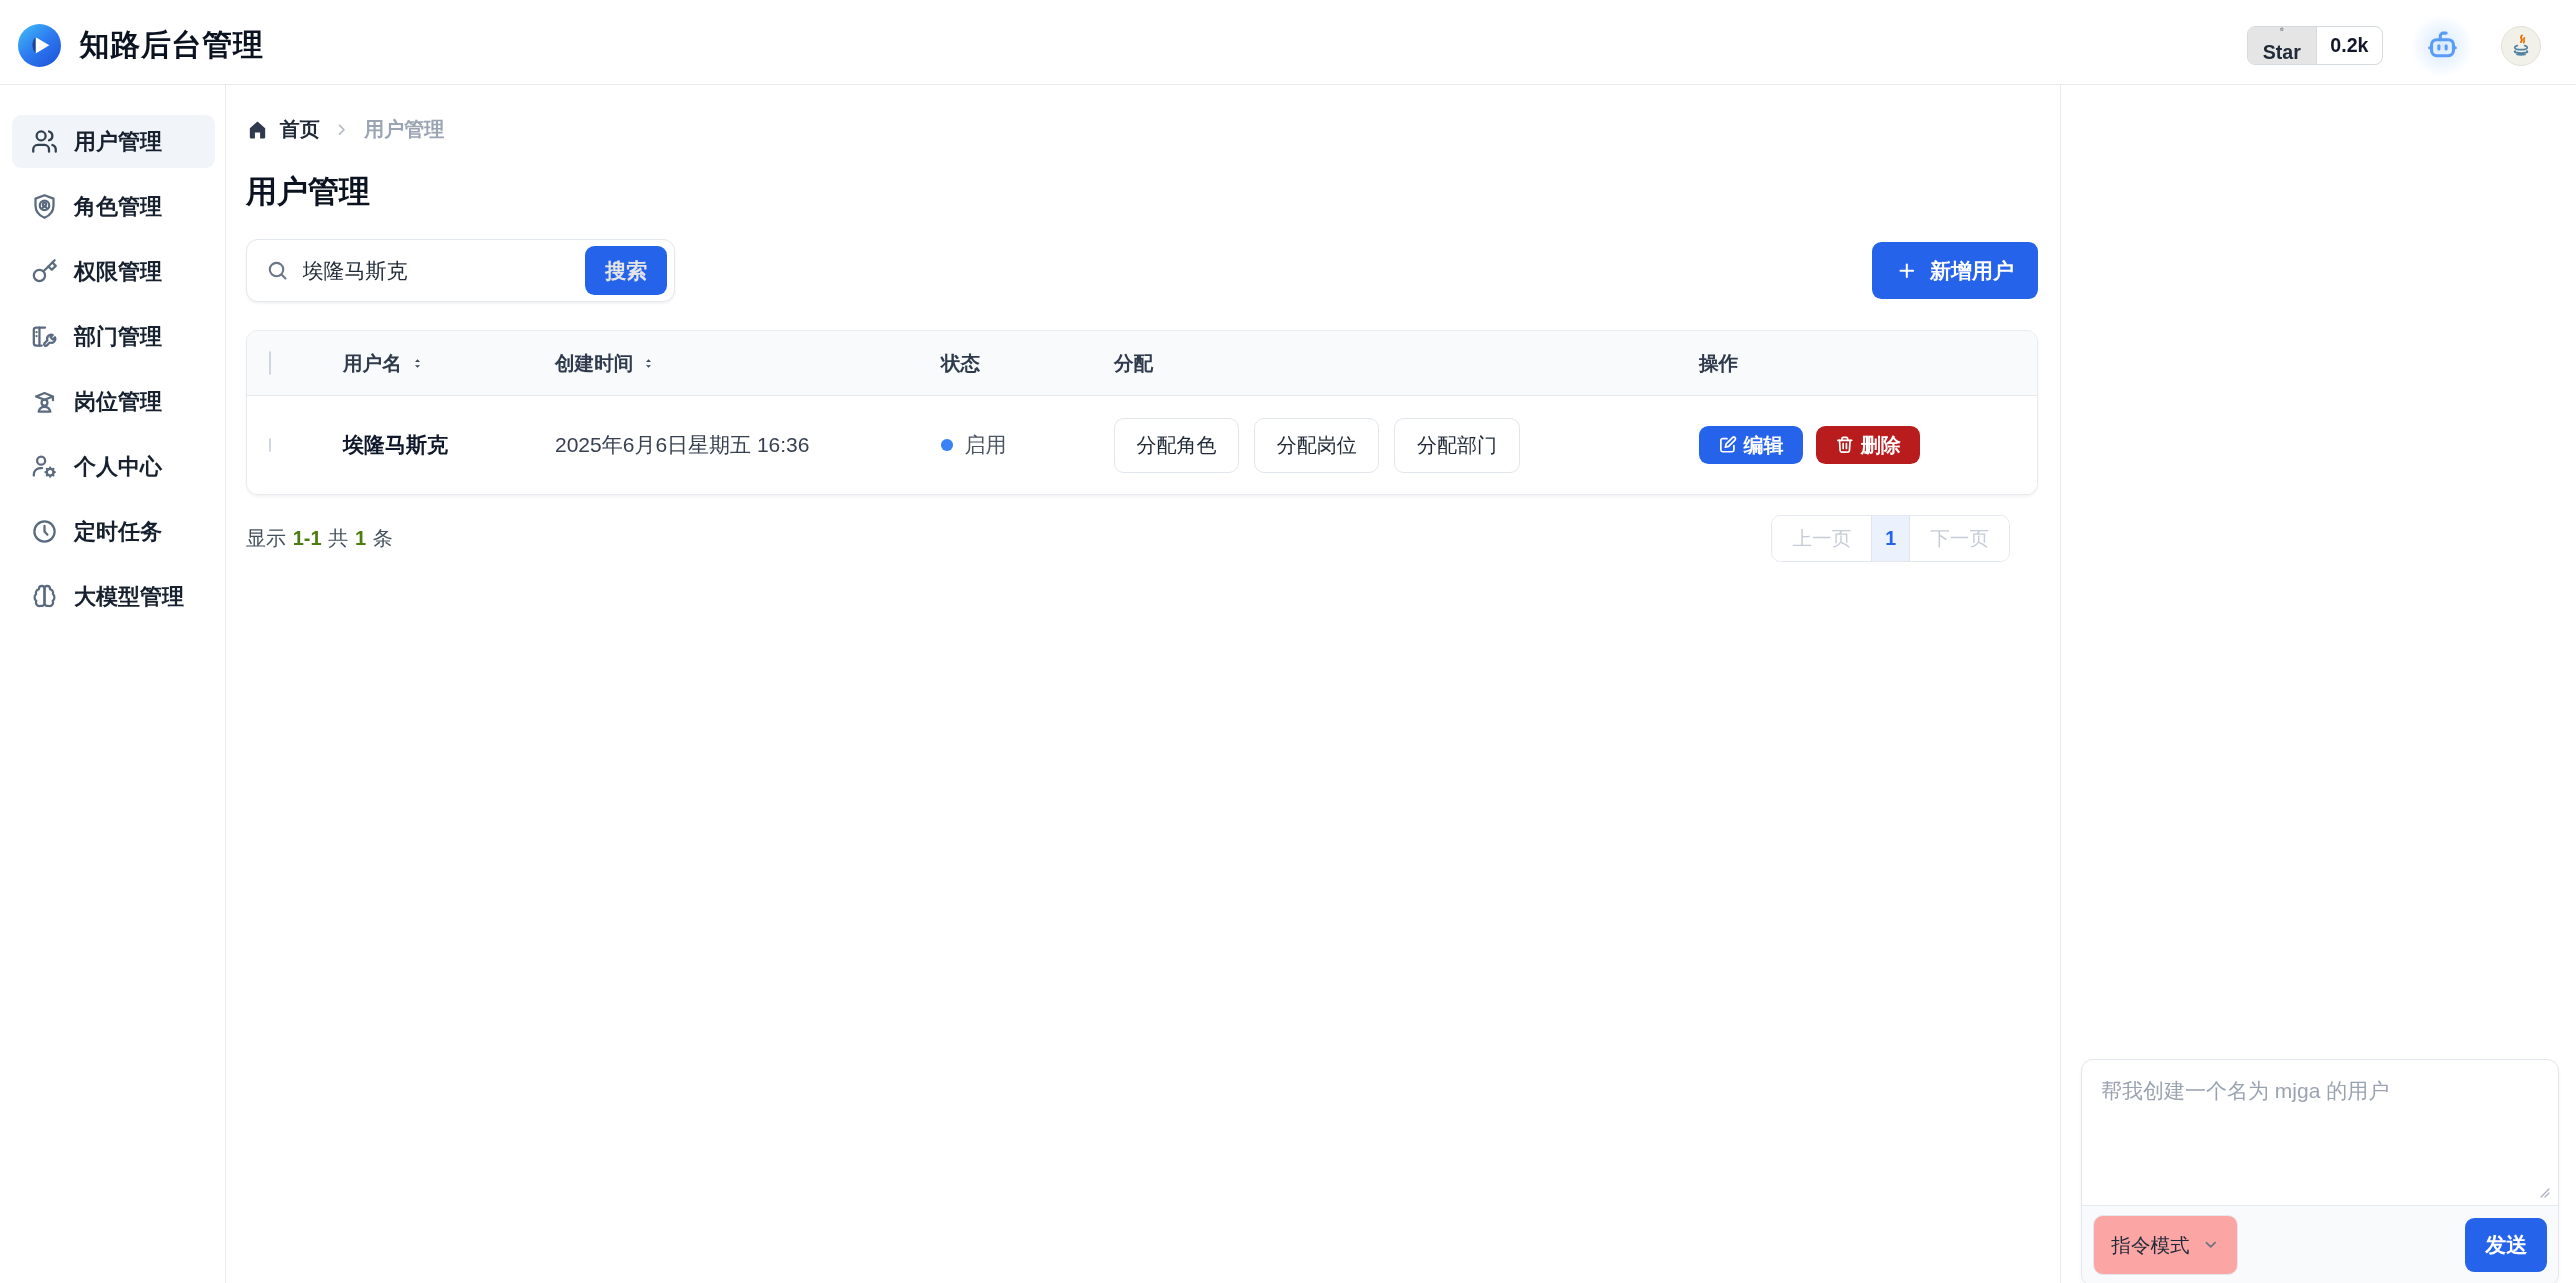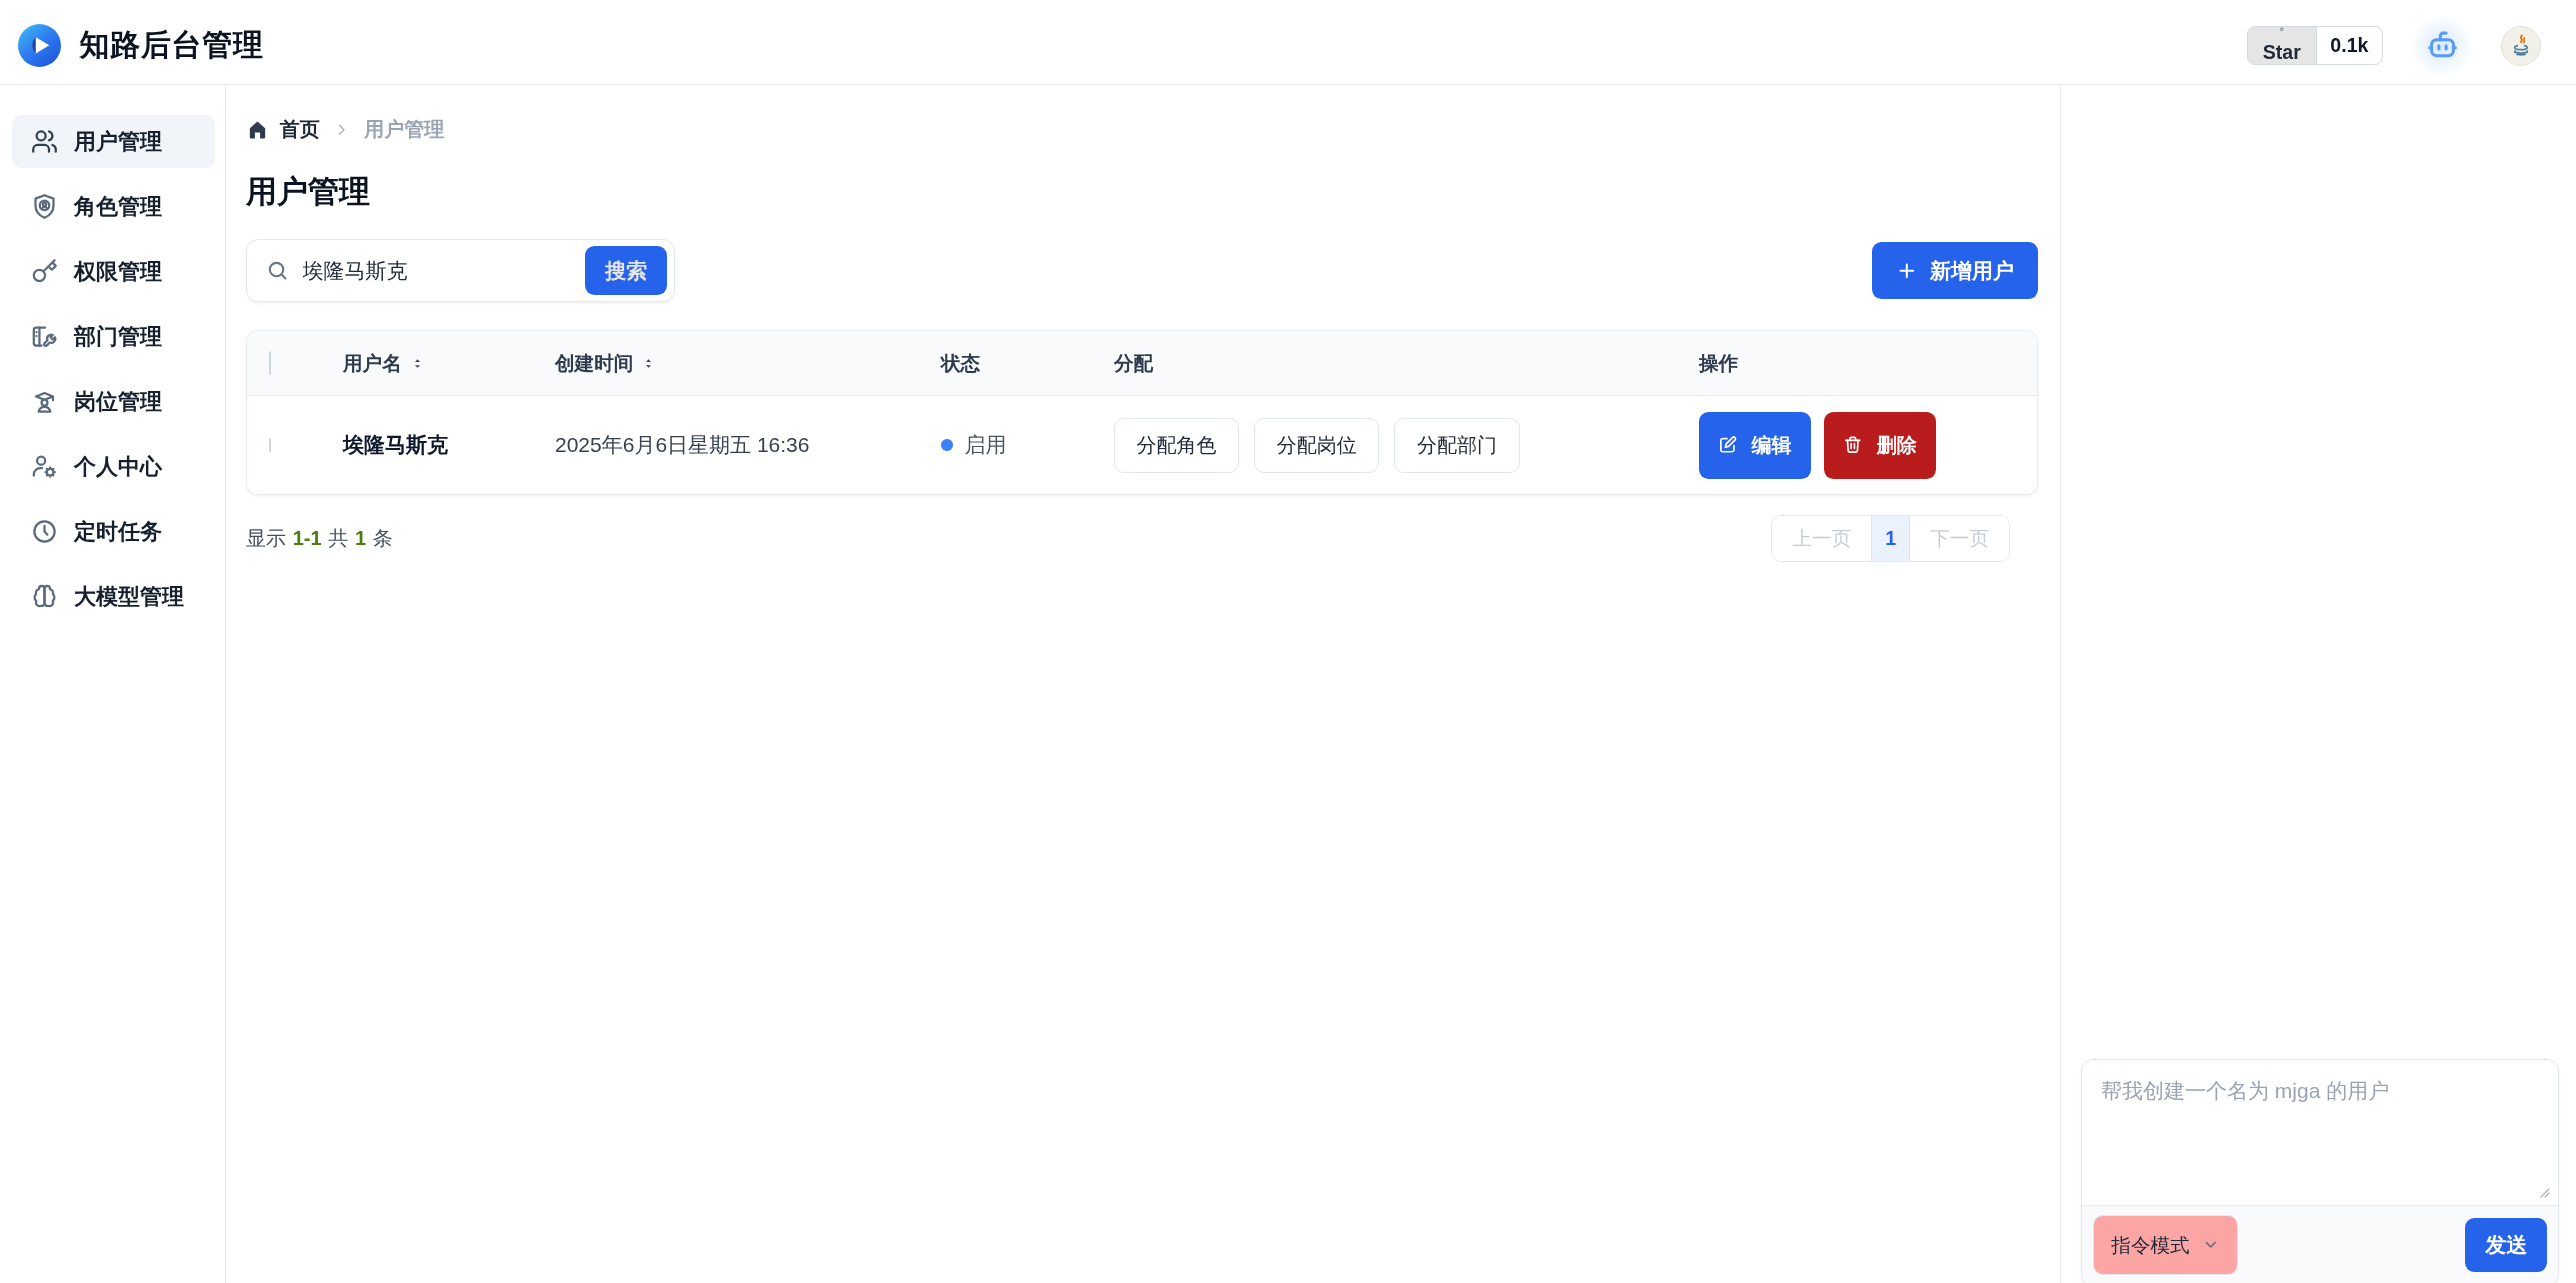--- a/index.html
+++ b/index.html
@@ -70,22 +70,22 @@
   .th-sort { display:flex; align-items:center; gap:8px; }
   .sort-ico { color:#3b4656; }
   .cell-user { font-weight:700; color:#0f172a; font-size:21px; }
   .cell-date { color:#374151; font-size:21px; font-weight:500; }
   .cell-status { display:flex; align-items:center; gap:12px; color:#4b5563; font-size:21px; }
   .dot { width:11.5px; height:11.5px; border-radius:50%; background:#3b82f6; }
   .cell-assign { display:flex; gap:15px; }
   .assign-btn { height:55px; padding:0 21.6px; border:1.3px solid #e1e6ec; border-radius:10px;
                 background:#fff; font-size:20px; color:#1f2937; font-weight:500; }
   .cell-actions { display:flex; gap:13.5px; }
-  .action-btn { height:67px; padding:0 19px; border:none; border-radius:9.4px; color:#fff;
-                font-size:20px; font-weight:600; display:flex; align-items:center; gap:14px; }
+  .action-btn { height:38px; padding:0 19px; border:none; border-radius:9.4px; color:#fff;
+                font-size:20px; font-weight:600; display:flex; align-items:center; gap:6px; }
   .edit-btn { background:#2563eb; }
   .del-btn { background:#b91c1c; }
 
   
   .table-footer { margin-top:20px; display:flex; align-items:center; justify-content:space-between;
                   padding-right:28px; }
   .summary { font-size:20px; color:#44505e; display:flex; gap:6.7px; align-items:baseline; }
   .summary b { color:#4d7c0f; font-weight:700; }
   .pager { display:flex; align-items:stretch; height:47px; border:1.3px solid #e3e8ee;
            border-radius:9.4px; overflow:hidden; font-size:19.6px; background:#fff; }
@@ -126,21 +126,21 @@
     <span class="brand-title">知路后台管理</span>
   </div>
   <div class="header-right">
     <div class="star-widget">
       <span class="star-left">
         <svg width="21.6" height="21.6" viewBox="0 0 24 24" fill="none" stroke="#1f2937" stroke-width="2" stroke-linejoin="round">
           <path d="m12 3 2.6 5.4 5.9.8-4.3 4.1 1 5.9-5.2-2.8-5.2 2.8 1-5.9L3.5 9.2l5.9-.8z"></path>
         </svg>
         <span>Star</span>
       </span>
-      <span class="star-right">0.1k</span>
+      <span class="star-right">0.2k</span>
     </div>
     <span class="robot-wrap">
       <svg width="35" height="35" viewBox="0 0 24 24" fill="none" stroke="#5b9bf8" stroke-width="2.1" stroke-linecap="round" stroke-linejoin="round">
         <path d="M14.5 3.5h-2a2 2 0 0 0-2 2V8"></path>
         <rect x="4.5" y="8" width="15" height="11" rx="3.5"></rect>
         <path d="M9.5 12.2v2.2M14.5 12.2v2.2"></path>
         <path d="M4.5 13.5H3.2M20.8 13.5h-1.3"></path>
       </svg>
     </span>
     <span class="avatar">

